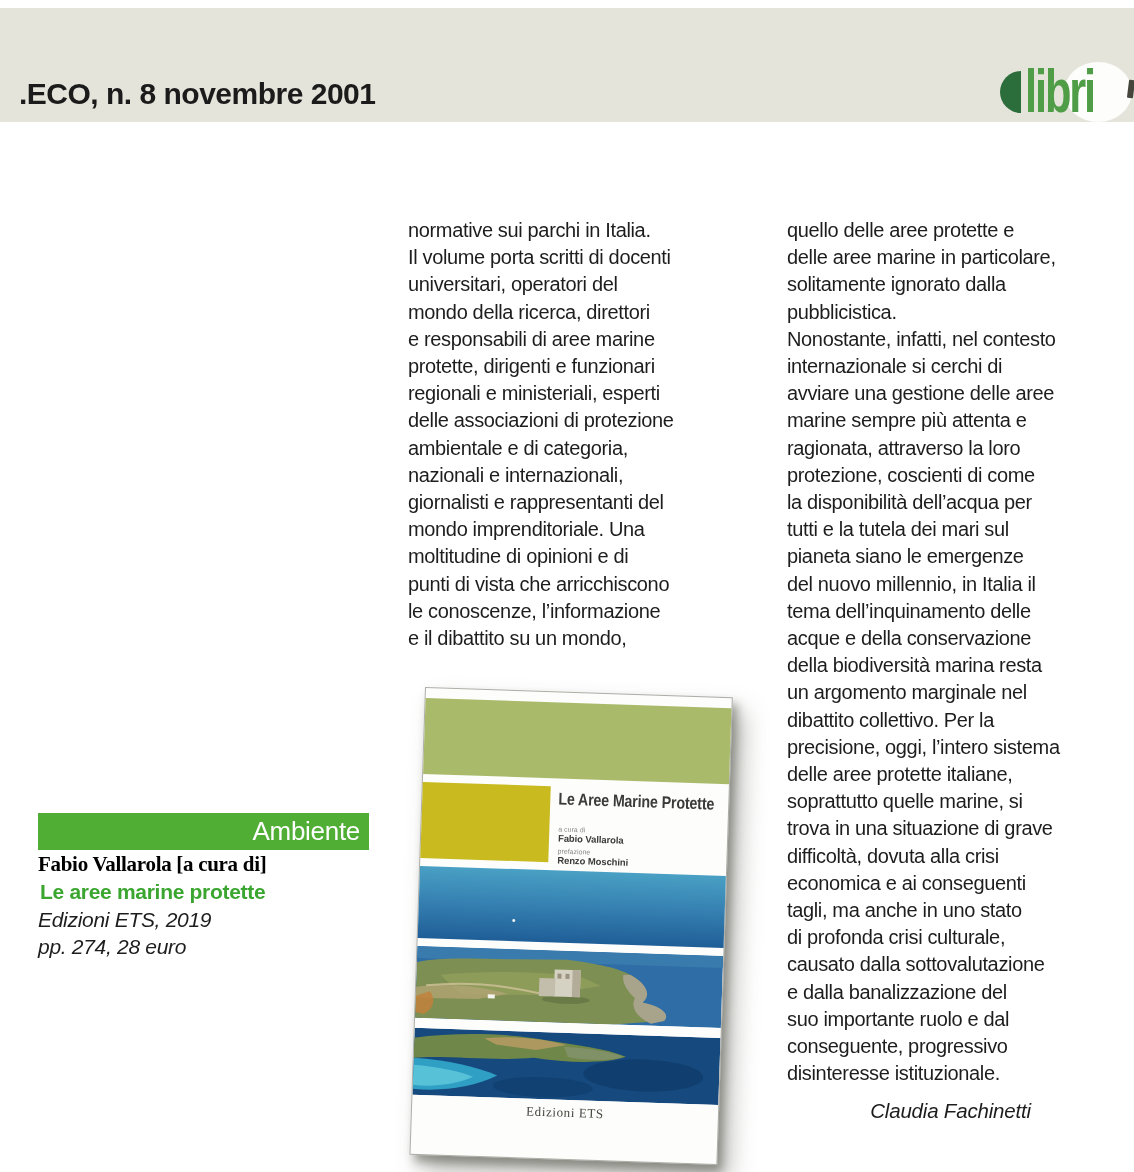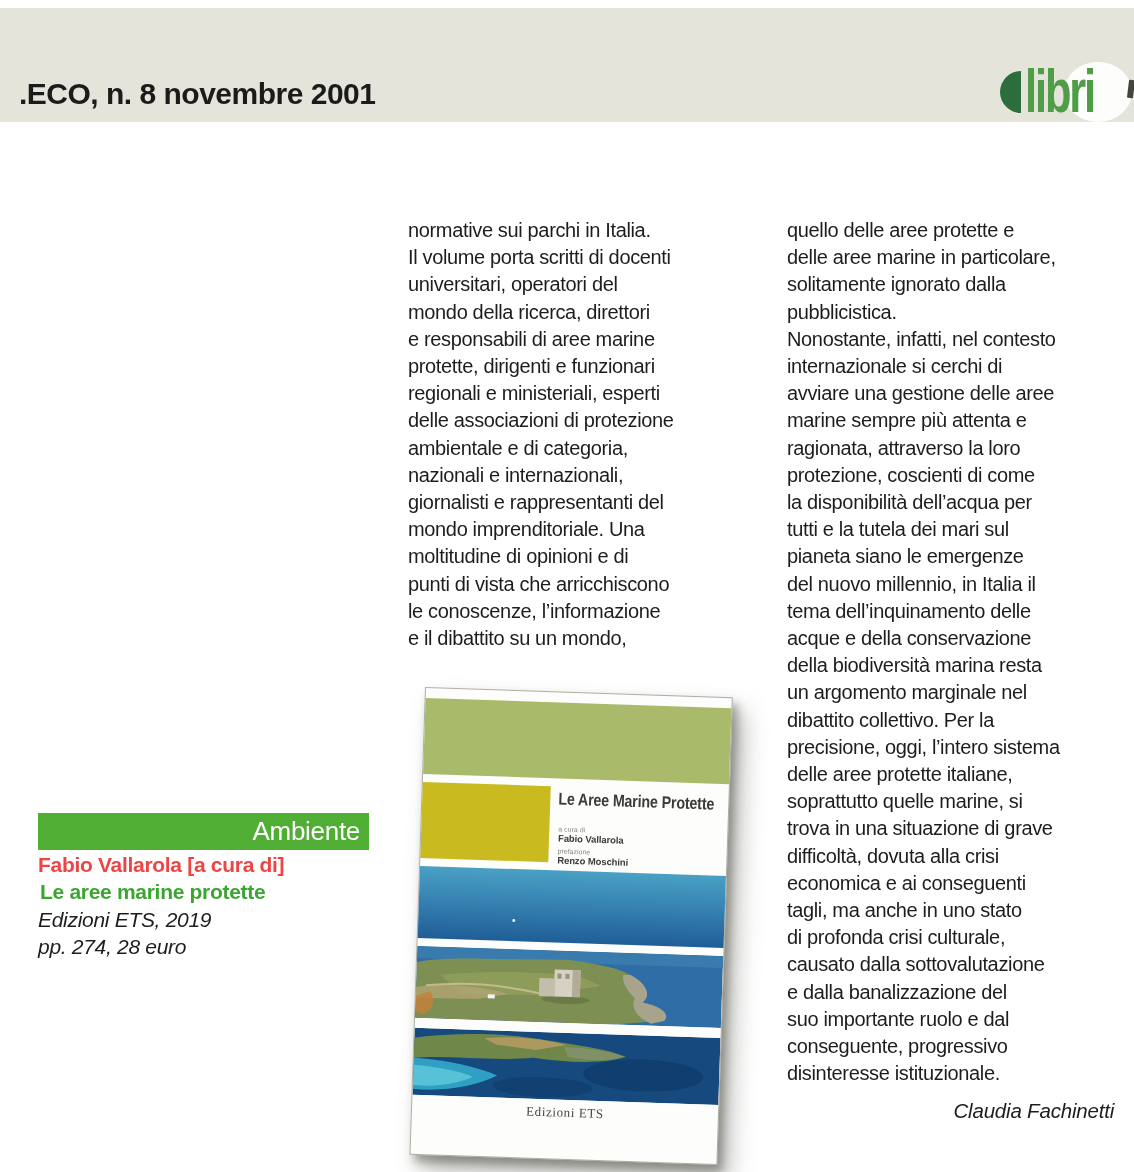--- a/index.html
+++ b/index.html
@@ -24,33 +24,33 @@
   .edge-mark{position:absolute;left:1128px;top:72px;width:6px;height:18px;background:#45453c;transform:rotate(7deg);border-radius:1px;}
   
   .body-text{
     position:absolute;font-size:20px;line-height:27.2px;letter-spacing:-0.35px;
     color:#1d1d1d;white-space:pre;
   }
   .col-middle{left:408px;top:217px;}
   .col-right{left:787px;top:217px;}
   .col-left-par{left:38px;top:990px;}
   .byline{
-    position:absolute;left:787px;top:1099px;width:327px;text-align:right;
+    position:absolute;left:787px;top:1099px;width:327px;text-align:center;
     font-size:20.5px;font-style:italic;letter-spacing:-0.2px;color:#1d1d1d;
   }
   
   .category-band{
     position:absolute;left:38px;top:789px;width:331px;height:37px;background:#4fae33;margin-top:24px;
   }
   .category-label{
     display:block;height:37px;line-height:37px;text-align:right;padding-right:9px;
     color:#ffffff;font-size:26px;letter-spacing:-0.3px;
   }
   .book-info{position:absolute;left:38px;top:851px;font-size:21px;line-height:27.4px;letter-spacing:-0.3px;}
-  .book-author{font-weight:bold;color:#ef4444;}
+  .book-author{font-weight:bold;color:#000000;font-family:Liberation Serif, serif;}
   .book-title{font-weight:bold;color:#3aa62f;padding-left:2px;}
   .book-publisher,.book-details{font-style:italic;color:#1d1d1d;}
   
   .book-cover{
     position:absolute;left:425px;top:687px;width:306px;height:466px;background:#fdfdfc;
     transform:rotate(1.9deg);transform-origin:top left;
     border:1px solid rgba(110,110,100,0.55);
     box-shadow:5px 7px 10px rgba(70,70,60,0.45), 12px 15px 24px rgba(70,70,60,0.35);
   }
   .cover-sage{position:absolute;left:0;top:10px;width:306px;height:76px;background:#a9bb6b;}

